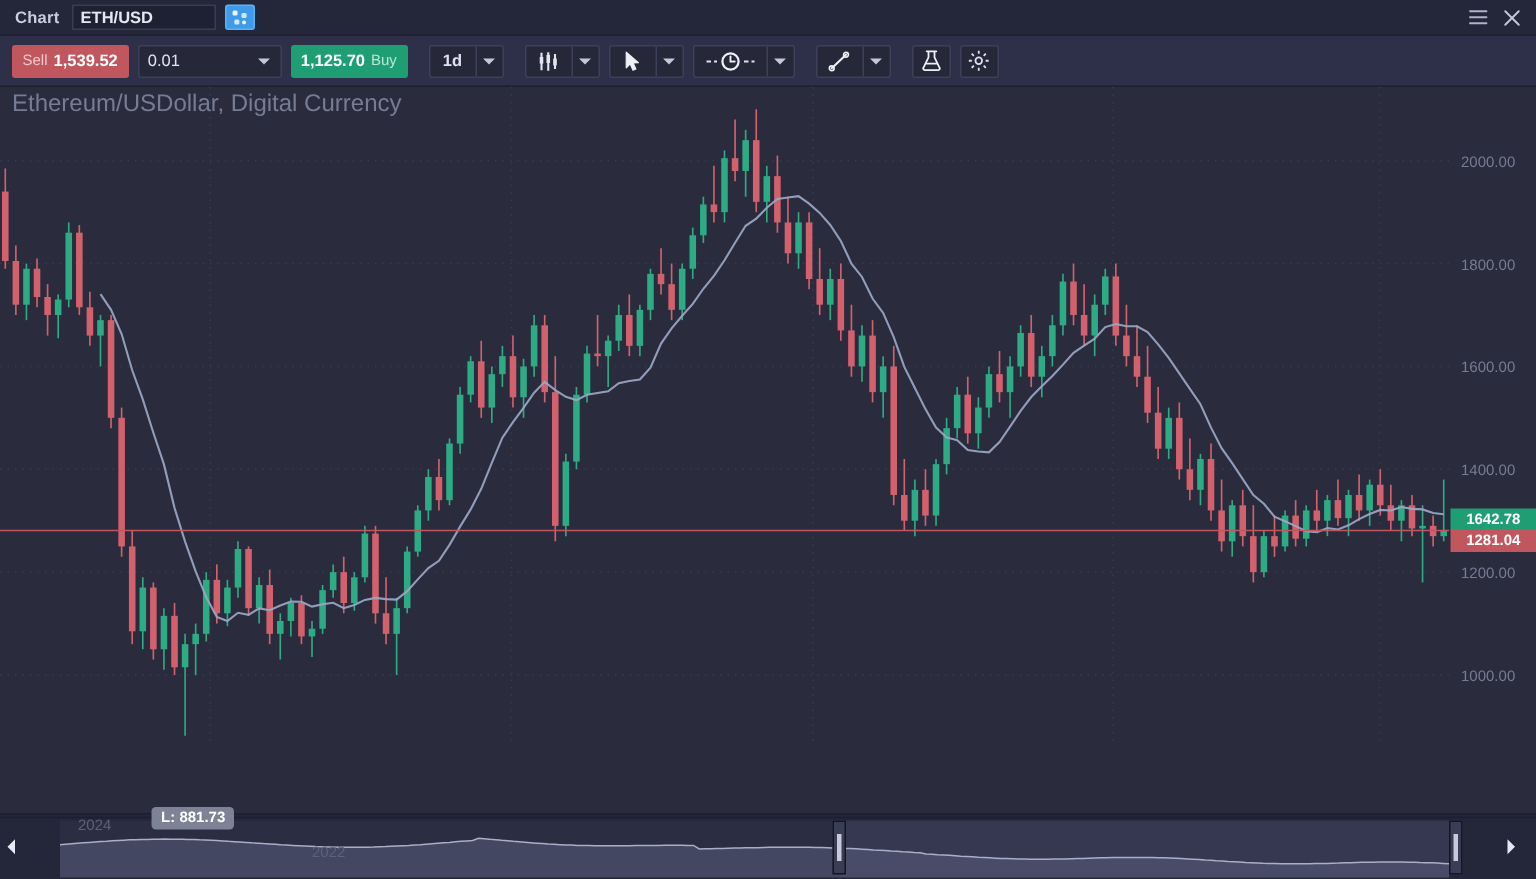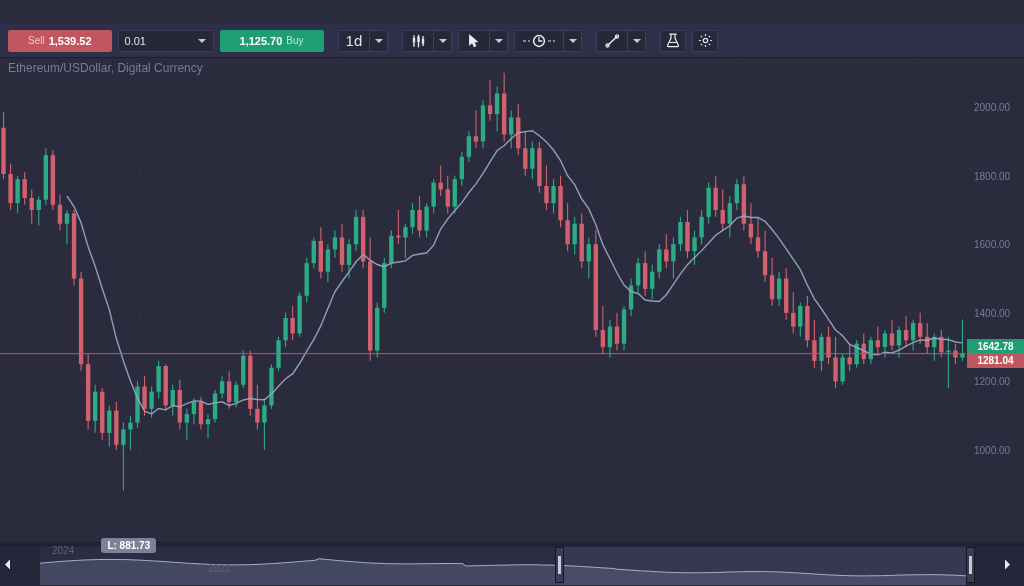--- a/index.html
+++ b/index.html
@@ -36,21 +36,21 @@
 
   
   .toolbar {
     position: absolute; left: 0; top: 24px; width: 1024px; height: 34px;
     background: #2d3048; display: flex; align-items: center; gap: 6px;
     padding: 0 8px; border-bottom: 1px solid #1d1f30;
   }
   .btn-sell, .btn-buy {
     height: 22px; min-width: 76px; display: flex; align-items: center;
     justify-content: center; gap: 4px; border-radius: 2px; font-size: 11px;
-    font-weight: bold; cursor: pointer; padding: 0 20px;
+    font-weight: bold; cursor: pointer; padding: 0 7px;
   }
   .btn-sell { background: #c0565e; color: #ffffff; }
   .btn-buy  { background: #1f9e74; color: #ffffff; }
   .btn-sell .side, .btn-buy .side { color: #f0c8cc; font-weight: normal; font-size: 10px; }
   .btn-buy .side { color: #b9e7d6; }
 
   .qty-select {
     height: 22px; width: 96px; background: #262839; border: 1px solid #3d4058;
     border-radius: 2px; display: flex; align-items: center; position: relative;
     padding: 0 6px; cursor: pointer;
@@ -59,36 +59,36 @@
   .caret { width: 0; height: 0; border-left: 4px solid transparent;
     border-right: 4px solid transparent; border-top: 4px solid #c3c7d6; }
   .qty-select .caret { position: absolute; right: 7px; }
 
   .tool-group {
     height: 22px; display: flex; align-items: stretch;
     background: #262839; border: 1px solid #3d4058; border-radius: 2px;
   }
   .tool-main {
     min-width: 30px; display: flex; align-items: center; justify-content: center;
-    padding: 0 7px; cursor: pointer; color: #dfe2ee; font-size: 15px;
+    padding: 0 7px; cursor: pointer; color: #dfe2ee; font-size: 11px; font-weight: bold;
   }
   .tool-arrow {
     width: 18px; display: flex; align-items: center; justify-content: center;
     border-left: 1px solid #3d4058; cursor: pointer;
   }
   .tool-single {
     height: 22px; width: 26px; background: #262839; border: 1px solid #3d4058;
     border-radius: 2px; display: flex; align-items: center; justify-content: center;
     cursor: pointer;
   }
 
   
   .chart-wrap { position: absolute; left: 0; top: 58px; width: 1024px; height: 482px; background: #2a2c3e; }
   .chart-title {
-    position: absolute; left: 8px; top: 3px; color: #767c94; font-size: 12px; z-index: 5;
+    position: absolute; left: 8px; top: 3px; color: #767c94; font-size: 16px; z-index: 5;
     pointer-events: none;
   }
   svg.plot { position: absolute; left: 0; top: 0; }
 
   .price-badge {
     position: absolute; right: 0; height: 15px; display: flex; align-items: center;
     justify-content: center; width: 57px; font-size: 10px; font-weight: bold;
     color: #ffffff; z-index: 6;
   }
   .badge-ask { background: #1f9e74; }
@@ -115,20 +115,44 @@
     align-items: center; justify-content: center; cursor: ew-resize; z-index: 4; }
   .nav-handle i { width: 3px; height: 18px; background: #c6cada; display: block; }
   .nav-arrow { position: absolute; top: 14px; width: 10px; height: 14px;
     display: flex; align-items: center; justify-content: center; cursor: pointer; z-index: 5; }
 </style>
 </head>
 <body>
 
 <div id="app">
 
+  <div class="titlebar">
+    <div class="titlebar-label">Chart</div>
+    <input class="symbol-input" value="ETH/USD" style="">
+    <div class="symbol-pick-btn">
+      <svg width="12" height="12" viewBox="0 0 12 12">
+        <rect x="1" y="1" width="3.4" height="3.4" rx="1" fill="#e8f4ff"></rect>
+        <rect x="7" y="2.6" width="3.4" height="3.4" rx="1" fill="#cfe8ff"></rect>
+        <rect x="2.2" y="7" width="3.4" height="3.4" rx="1" fill="#cfe8ff"></rect>
+        <rect x="7.4" y="7.6" width="2.6" height="2.6" rx="1" fill="#e8f4ff"></rect>
+      </svg>
+    </div>
+    <div class="titlebar-right">
+      <div class="tb-icon">
+        <svg width="13" height="11" viewBox="0 0 13 11">
+          <path d="M1 1.5h11M1 5.5h11M1 9.5h11" stroke="#aeb3c6" stroke-width="1.2" stroke-linecap="round"></path>
+        </svg>
+      </div>
+      <div class="tb-icon">
+        <svg width="12" height="12" viewBox="0 0 12 12">
+          <path d="M1.5 1.5l9 9M10.5 1.5l-9 9" stroke="#c2c7d8" stroke-width="1.3" stroke-linecap="round"></path>
+        </svg>
+      </div>
+    </div>
+  </div>
 
   <div class="toolbar">
 
     <div class="btn-sell">
       <span class="side">Sell</span>
       <span>1,539.52</span>
     </div>
 
     <div class="qty-select">
       <span>0.01</span>

